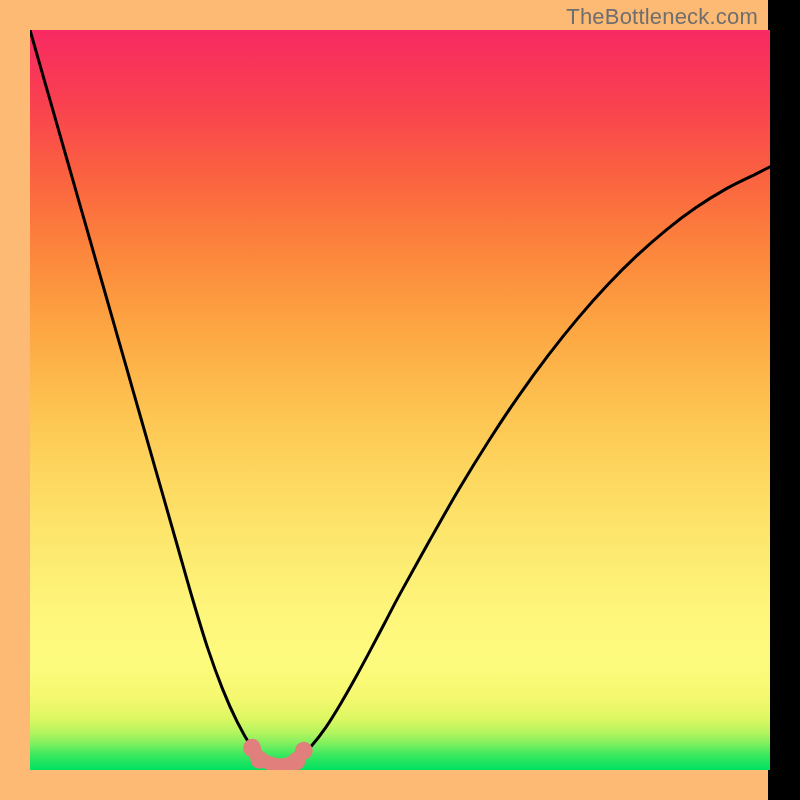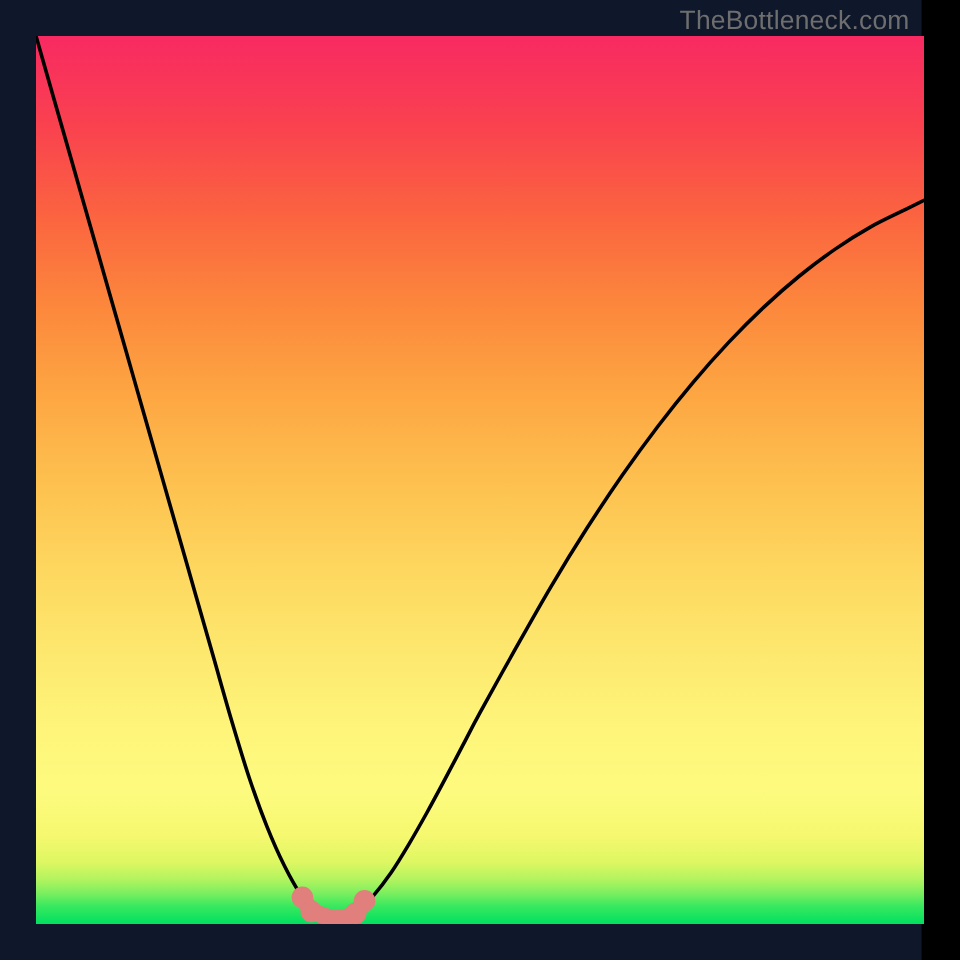--- a/index.html
+++ b/index.html
@@ -8,21 +8,21 @@
     width: 800px;
     height: 800px;
     overflow: hidden;
     background: #000;
     font-family: Arial, Helvetica, sans-serif;
   }
   .frame {
     position: relative;
     width: 768px;
     height: 800px;
-    background: #0f172a;
+    background: #fdba74;
   }
   .plot {
     position: absolute;
     left: 30px;
     top: 30px;
     width: 740px;
     height: 740px;
     
     background: linear-gradient(
       to top,

